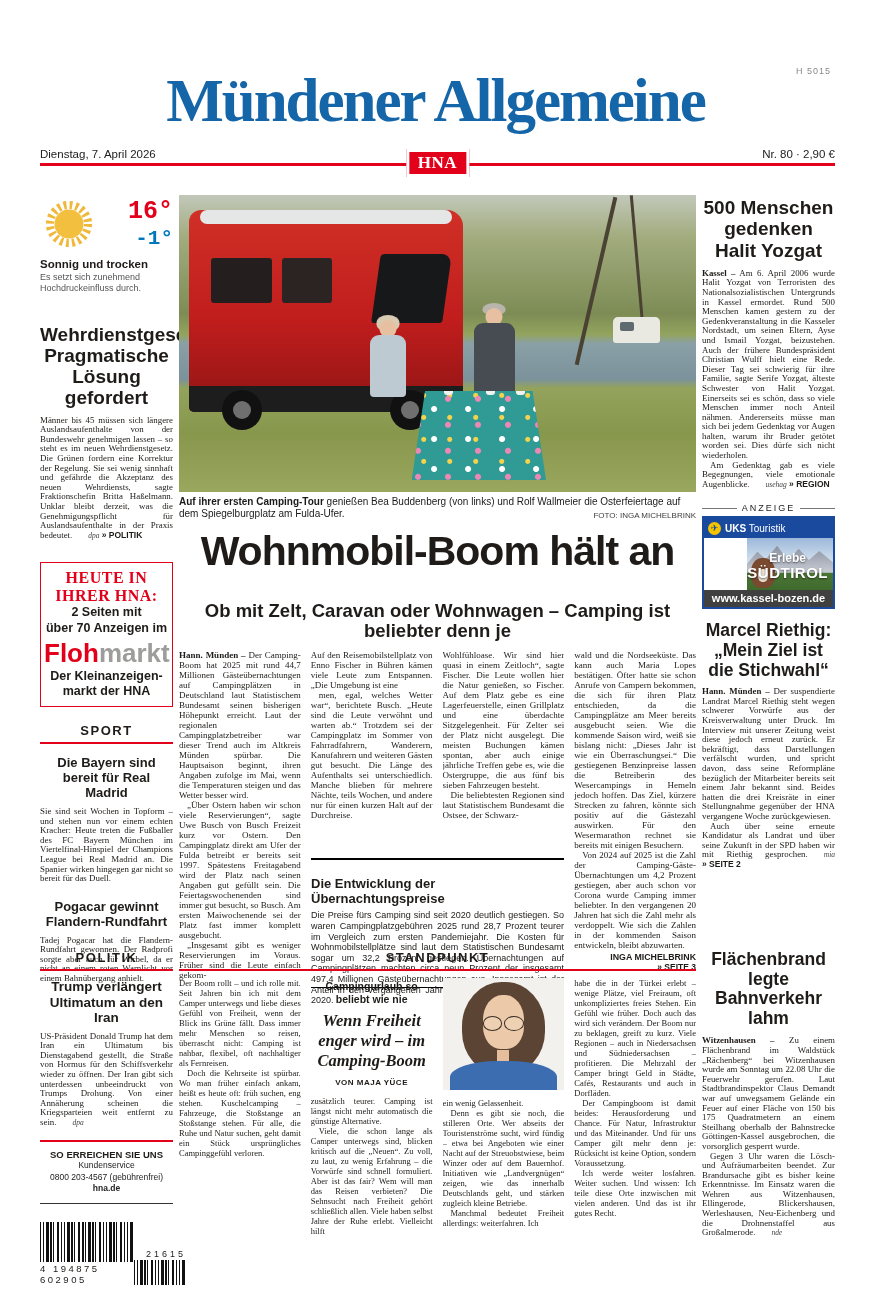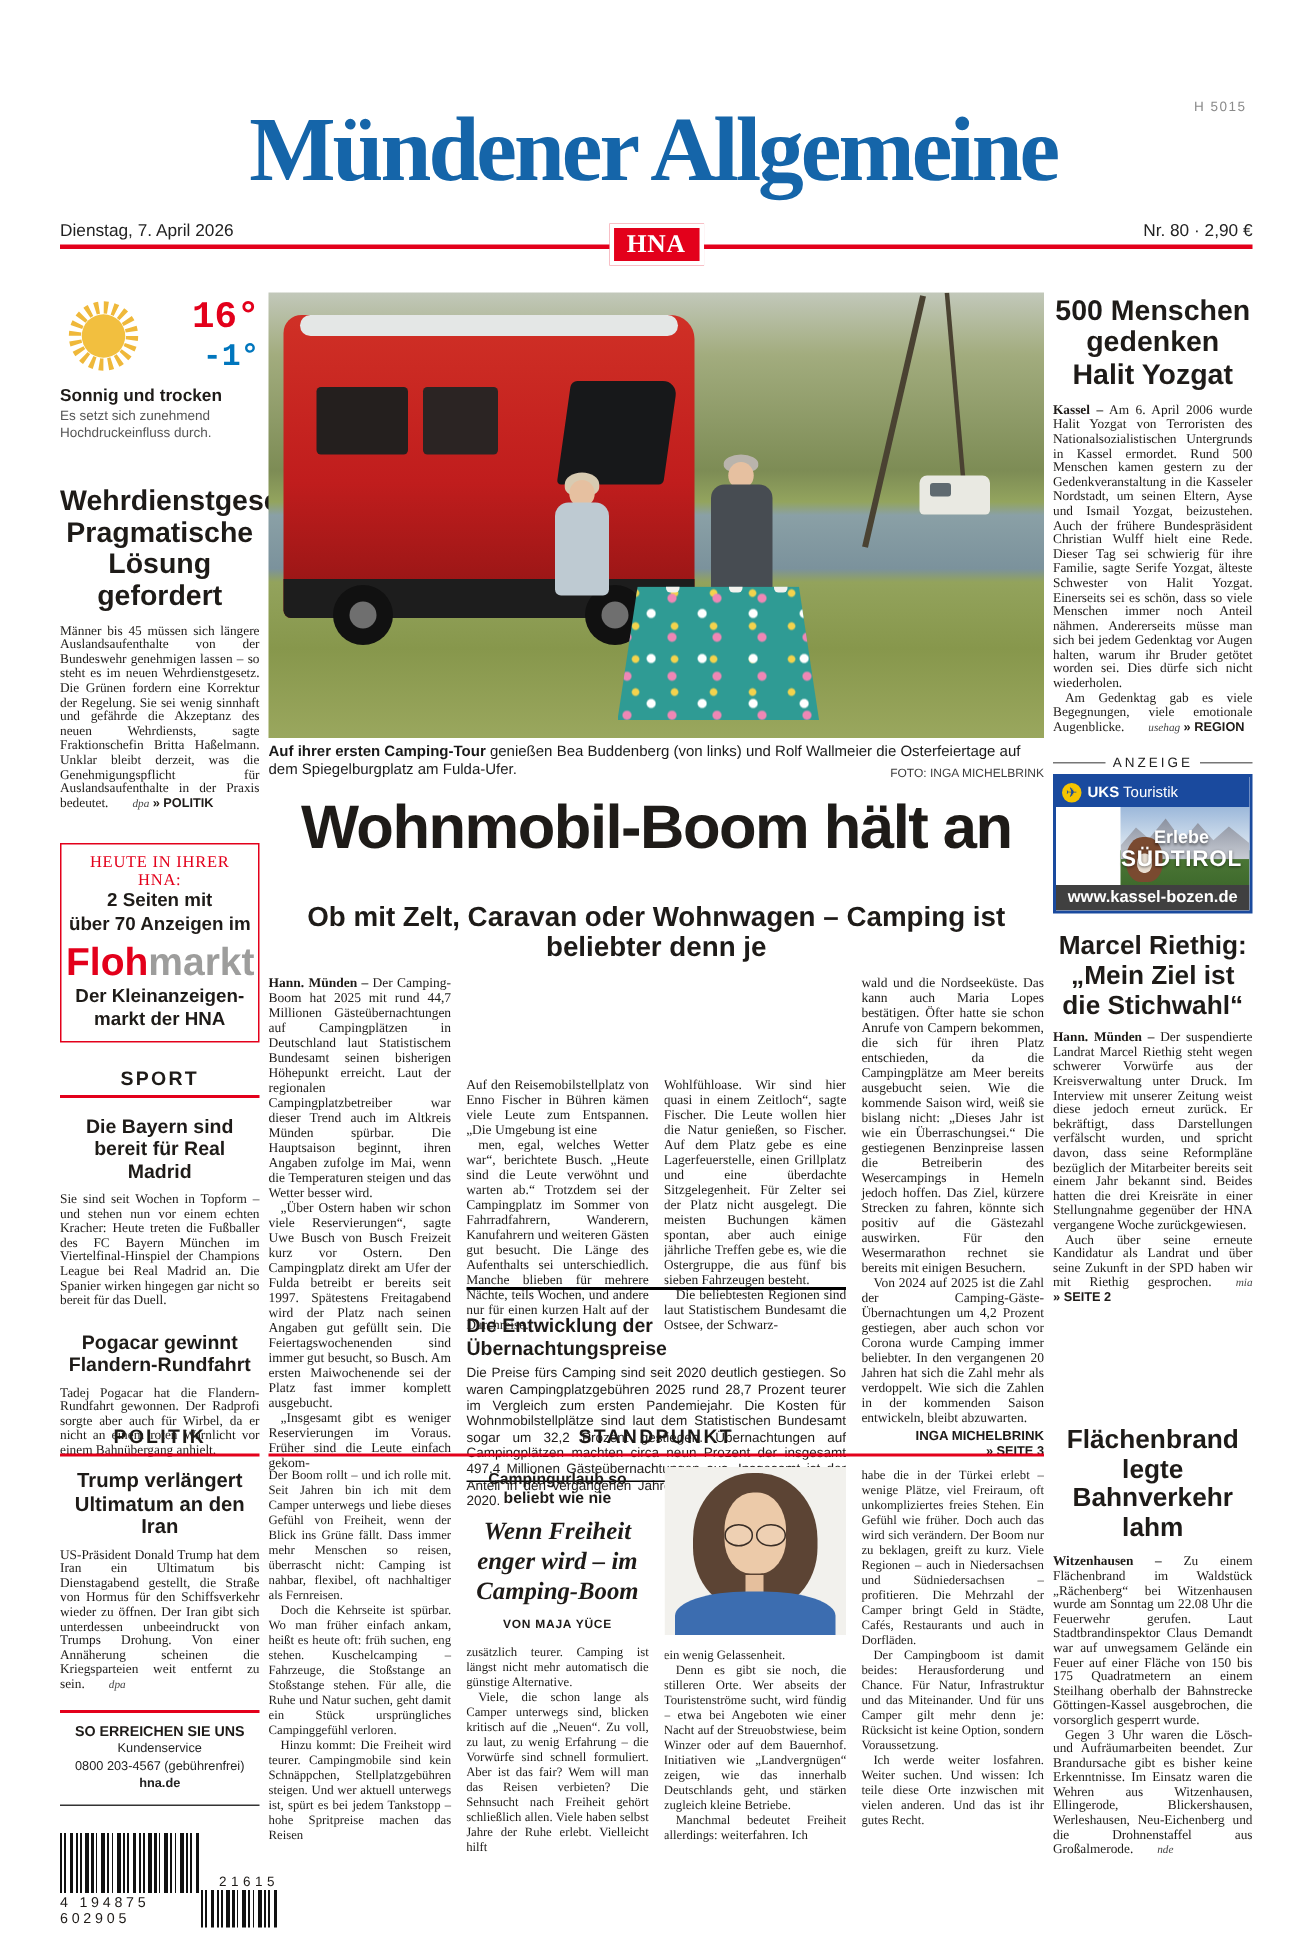--- a/index.html
+++ b/index.html
@@ -42,21 +42,21 @@
   .w-hi{font-size:25px;color:#e3001b;}
   .w-lo{font-size:21px;color:#0076bd;margin-top:4px;}
   .w-cond{font:bold 11.5px "Liberation Sans",sans-serif;margin-top:5px;}
   .w-desc{font:9px/1.2 "Liberation Sans",sans-serif;color:#555;margin-top:2px;}
 
   .art-head-lg{font-size:19px;line-height:1.1;margin:14px 0 7px;}
   .art-head-md{font-size:13px;line-height:1.15;margin:12px 0 6px;}
 
   
   .promo{border:1.5px solid #e3001b;text-align:center;margin-top:22px;padding:6px 3px 7px;}
-  .promo-label{font-family:"Liberation Serif",serif;font-weight:normal;font-size:11px;color:#e3001b;letter-spacing:.5px;}
+  .promo-label{font-family:"Liberation Serif",serif;font-weight:bold;font-size:16px;color:#e3001b;letter-spacing:.5px;}
   .promo-line{font:bold 12.5px/1.25 "Liberation Sans",sans-serif;}
   .promo-brand{font:bold 26px/1.1 "Liberation Sans",sans-serif;margin:2px 0;}
   .promo-brand .fr{color:#e3001b;} .promo-brand .fg{color:#9d9d9c;}
   .promo-sub{font:bold 12.5px/1.2 "Liberation Sans",sans-serif;}
 
   .sec-head{font:bold 13px "Liberation Sans",sans-serif;text-align:center;letter-spacing:1.5px;
             border-bottom:2.5px solid #e3001b;padding-bottom:4px;margin:16px 0 4px;}
   .bottom-row .sec-head{margin-top:2px;}
 
   
@@ -95,21 +95,21 @@
   .pm{left:57%;top:38%;width:8%;height:30%;}
   .pm .p-hair{background:#b9b4ac;height:12px;}
   .pm .p-torso{background:#474c52;}
 
   .caption{position:relative;font:10px/1.22 "Liberation Sans",sans-serif;margin:4px 0 0;color:#1a1a1a;}
   .cap-credit{position:absolute;right:0;bottom:0;font-size:8px;color:#3c3c3c;}
 
   .main-h1{font:bold 41px/1.02 "Liberation Sans",sans-serif;text-align:center;letter-spacing:-1px;margin-top:11px;}
   .main-sub{font:bold 18.5px/1.1 "Liberation Sans",sans-serif;text-align:center;margin:7px 0 9px;}
 
-  .article-cols{position:relative;height:338px;display:flex;gap:10px;align-items:center;}
+  .article-cols{position:relative;height:338px;display:flex;gap:10px;}
   .acol{flex:1;overflow:hidden;height:338px;}
   .acol.short{height:203px;}
   .a-byline{text-align:right;font:bold 8.8px "Liberation Sans",sans-serif;margin-top:2px;}
   .a-byline .ref{margin-left:5px;}
 
   .infobox{position:absolute;left:132px;width:253px;top:208px;height:130px;
            border-top:2.5px solid #000;border-bottom:1px solid #000;padding-top:16px;box-sizing:border-box;}
   .ib-title{font:bold 13px "Liberation Sans",sans-serif;margin:0 0 4px;}
   .ib-body{position:relative;font:9px/10.6px "Liberation Sans",sans-serif;text-align:justify;}
   .ib-credit{position:absolute;right:0;bottom:0;font-size:7.5px;color:#444;}
@@ -372,21 +372,20 @@
         </div>
       </div>
     </div>
 
     <div class="col-c">
       <div class="sec-head">STANDPUNKT</div>
       <div class="sp-cols">
         <div class="sp-col">
           <p>Der Boom rollt – und ich rolle mit. Seit Jahren bin ich mit dem Camper unterwegs und liebe dieses Gefühl von Freiheit, wenn der Blick ins Grüne fällt. Dass immer mehr Menschen so reisen, überrascht nicht: Camping ist nahbar, flexibel, oft nachhaltiger als Fernreisen.</p>
           <p>Doch die Kehrseite ist spürbar. Wo man früher einfach ankam, heißt es heute oft: früh suchen, eng stehen. Kuschelcamping – Fahrzeuge, die Stoßstange an Stoßstange stehen. Für alle, die Ruhe und Natur suchen, geht damit ein Stück ursprüngliches Campinggefühl verloren.</p>
-          <p>Hinzu kommt: Die Freiheit wird teurer. Campingmobile sind kein Schnäppchen, Stellplatzgebühren steigen. Und wer aktuell unterwegs ist, spürt es bei jedem Tankstopp – hohe Spritpreise machen das Reisen</p>
         </div>
         <div class="sp-col">
           <div class="sp-kicker">Campingurlaub so beliebt wie nie</div>
           <div class="sp-head">Wenn Freiheit enger wird – im Camping-Boom</div>
           <div class="sp-byline">VON MAJA YÜCE</div>
           <p>zusätzlich teurer. Camping ist längst nicht mehr automatisch die günstige Alternative.</p>
           <p>Viele, die schon lange als Camper unterwegs sind, blicken kritisch auf die „Neuen“. Zu voll, zu laut, zu wenig Erfahrung – die Vorwürfe sind schnell formuliert. Aber ist das fair? Wem will man das Reisen verbieten? Die Sehnsucht nach Freiheit gehört schließlich allen. Viele haben selbst Jahre der Ruhe erlebt. Vielleicht hilft</p>
         </div>
         <div class="sp-col">
           <div class="portrait">

